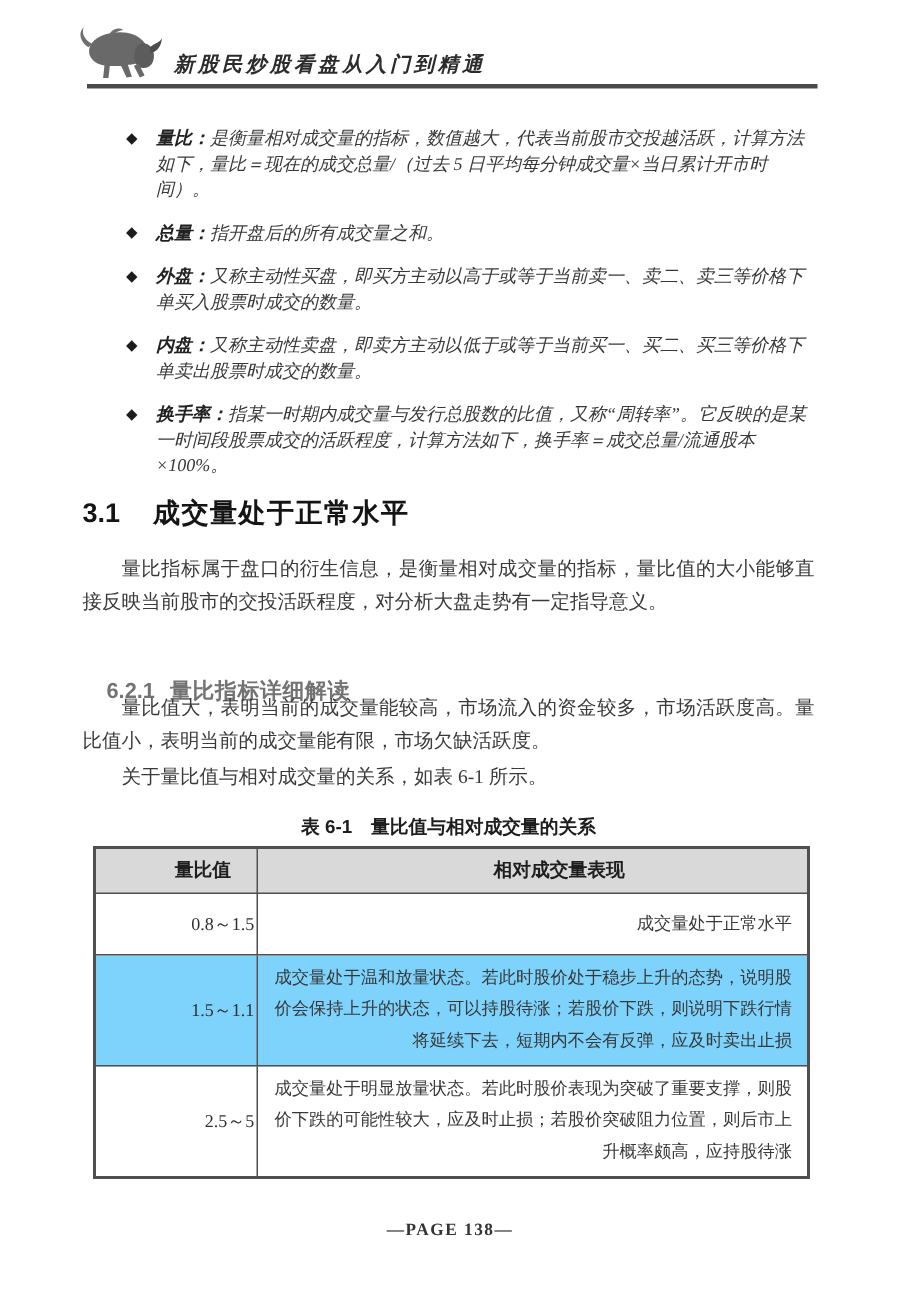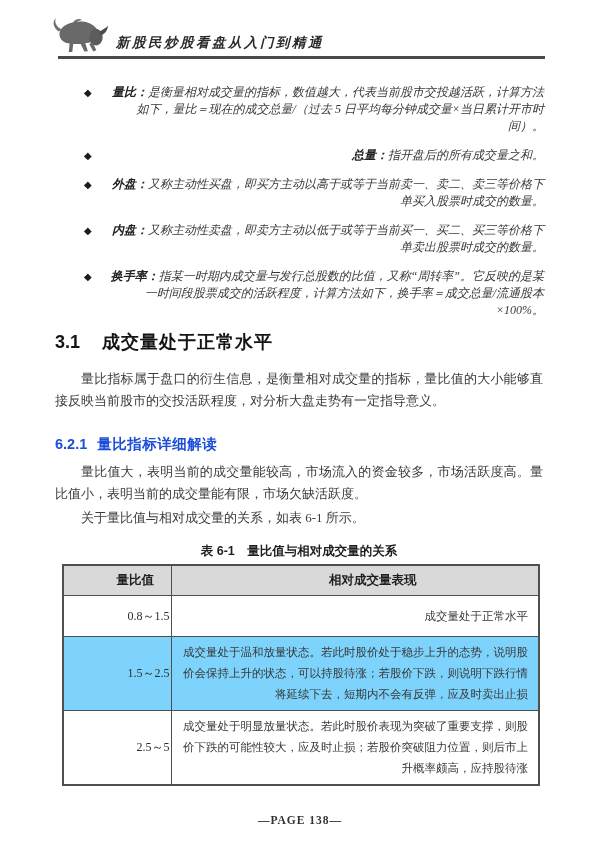--- a/index.html
+++ b/index.html
@@ -25,34 +25,33 @@
     margin:0;padding:0;list-style:none;
   }
   .bullets li{display:flex;margin-bottom:12px;}
   .bmark{
     flex:0 0 20px;font-size:10px;line-height:17px;color:#1c1c1c;
     font-family:"DejaVu Sans",sans-serif;
   }
   .btext{
     flex:1;font-size:12px;line-height:17px;color:#383838;
     font-style:italic;
-    text-align:right;
   }
   .blabel{font-weight:bold;font-style:italic;color:#222;}
   
   .h-sec{
     position:absolute;top:330px;left:55px;margin:0;
     font-family:"Liberation Sans","DejaVu Sans",sans-serif;
     font-size:18px;font-weight:bold;color:#141414;letter-spacing:1px;
   }
   .h-sec .num{margin-right:22px;letter-spacing:0;}
   .h-sub{
-    position:absolute;top:435px;left:55px;margin:0;
+    position:absolute;top:435px;left:55px;margin:16px;
     font-family:"Liberation Sans","DejaVu Sans",sans-serif;
-    font-size:14.5px;font-weight:bold;color:#1d4ed8;letter-spacing:.5px;
+    font-size:14.5px;font-weight:bold;color:#737373;letter-spacing:.5px;
   }
   .h-sub .num{margin-right:10px;letter-spacing:0;}
   
   .para{
     position:absolute;left:55px;width:488px;margin:0;
     font-size:13px;line-height:22px;color:#3a3a3a;
     text-indent:2em;text-align:justify;
   }
   .p-sec{top:368px;}
   .p-sub1{top:461px;}
@@ -160,21 +159,21 @@
         <th>量比值</th>
         <th>相对成交量表现</th>
       </tr>
     </thead>
     <tbody id="tbody">
         <tr class="plain r-single">
           <td class="ratio">0.8～1.5</td>
           <td class="desc">成交量处于正常水平</td>
         </tr>
         <tr class="shaded">
-          <td class="ratio">1.5～2.5</td>
+          <td class="ratio">1.5～1.1</td>
           <td class="desc">成交量处于温和放量状态。若此时股价处于稳步上升的态势，说明股价会保持上升的状态，可以持股待涨；若股价下跌，则说明下跌行情将延续下去，短期内不会有反弹，应及时卖出止损</td>
         </tr>
         <tr class="plain">
           <td class="ratio">2.5～5</td>
           <td class="desc">成交量处于明显放量状态。若此时股价表现为突破了重要支撑，则股价下跌的可能性较大，应及时止损；若股价突破阻力位置，则后市上升概率颇高，应持股待涨</td>
         </tr>
       </tbody>
   </table>
 
   <div class="ftr">

